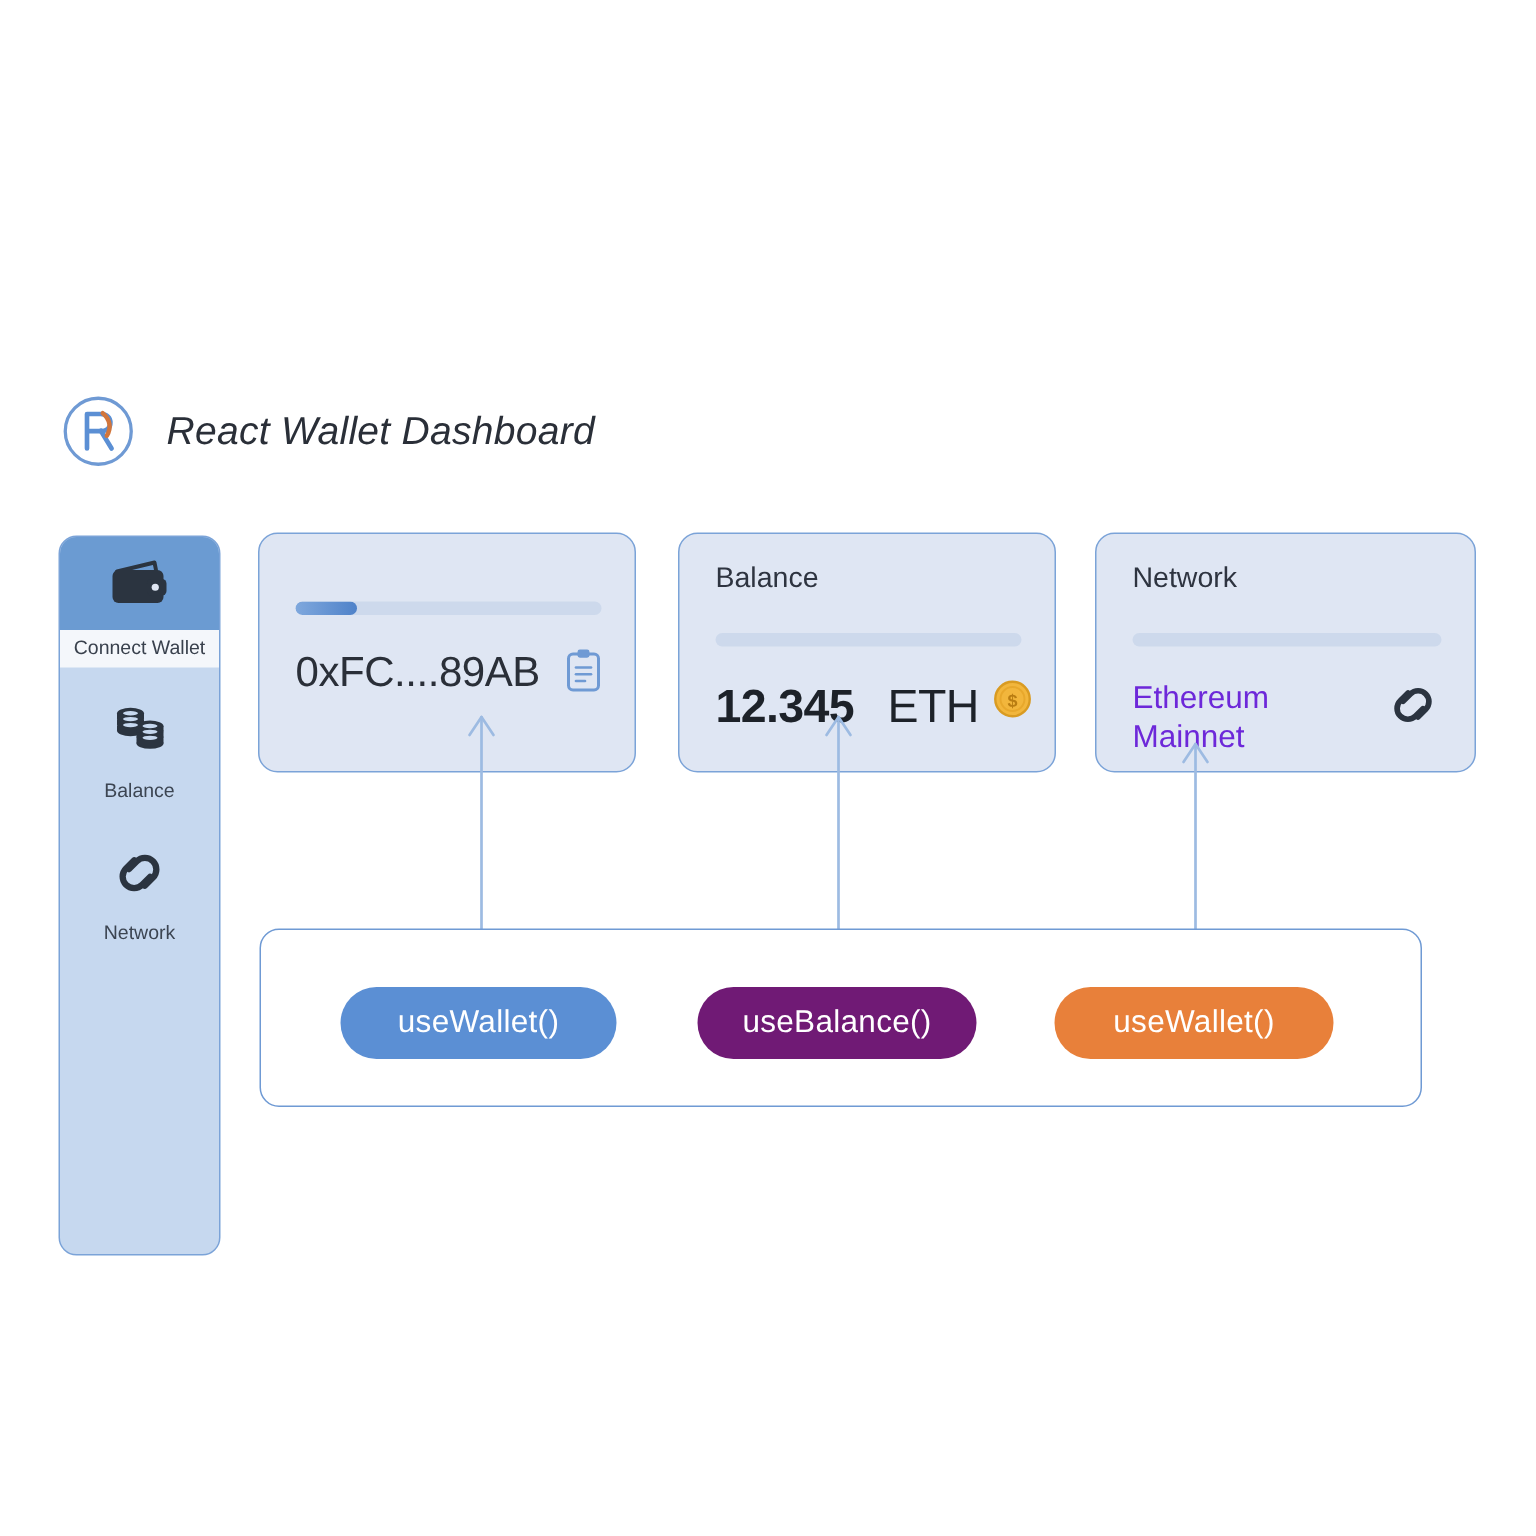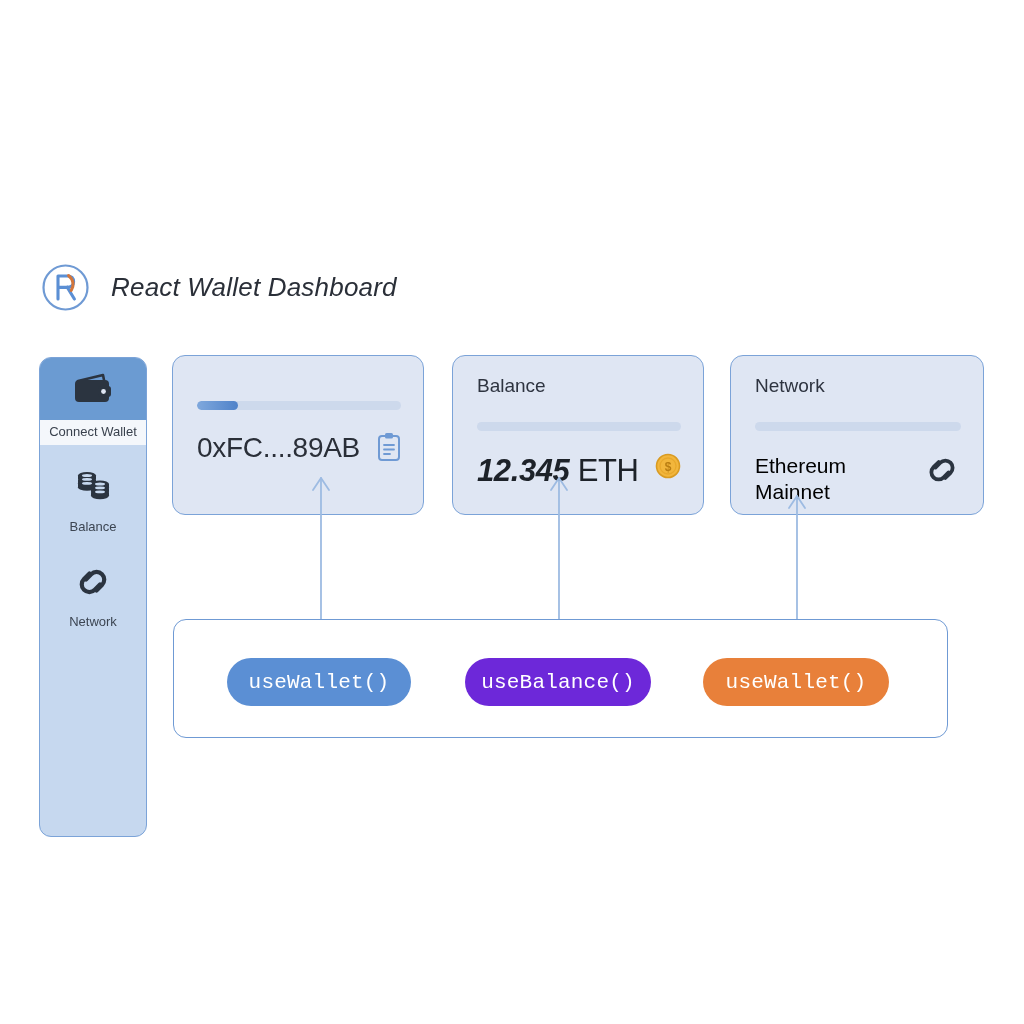--- a/index.html
+++ b/index.html
@@ -137,25 +137,25 @@
     color: #2a2f38;
     letter-spacing: -.3px;
     white-space: nowrap;
   }
   .value-balance {
     font-size: 31px;
     color: #1d2229;
     white-space: nowrap;
     letter-spacing: -.4px;
   }
-  .value-balance .amount { font-weight: bold; font-style: italic; }
-  .value-balance .unit   { font-weight: normal; }
+  .value-balance .amount { font-weight: bold; }
+  .value-balance .unit   { font-weight: normal; margin-left: 14px; }
   .value-network {
     font-size: 21px;
-    color: #000000;
+    color: #6d28d9;
     line-height: 1.25;
     max-width: 150px;
   }
 
   .card-icon { flex: 0 0 auto; display: block; }
 
   
   .connectors {
     position: absolute;
     left: 0; top: 0;
@@ -180,24 +180,23 @@
     top: 38px;
     height: 48px;
     border-radius: 24px;
     display: flex;
     align-items: center;
     justify-content: center;
     color: #ffffff;
     font-size: 21px;
     letter-spacing: .2px;
     white-space: nowrap;
-    font-family: Liberation Mono, monospace;
   }
   #pill-0 { left: 53px;  width: 184px; background: #5b8fd4; }
-  #pill-1 { left: 291px; width: 186px; background: #6d28d9; }
+  #pill-1 { left: 291px; width: 186px; background: #701a75; }
   #pill-2 { left: 529px; width: 186px; background: #e8803a; }
 </style>
 </head>
 <body>
 
 <div id="stage">
 
   <div class="header">
     <svg class="logo-mark" viewBox="0 0 55 55">
       <circle cx="27.5" cy="27.5" r="22" fill="none" stroke="#6f9ad4" stroke-width="2.2"></circle>

